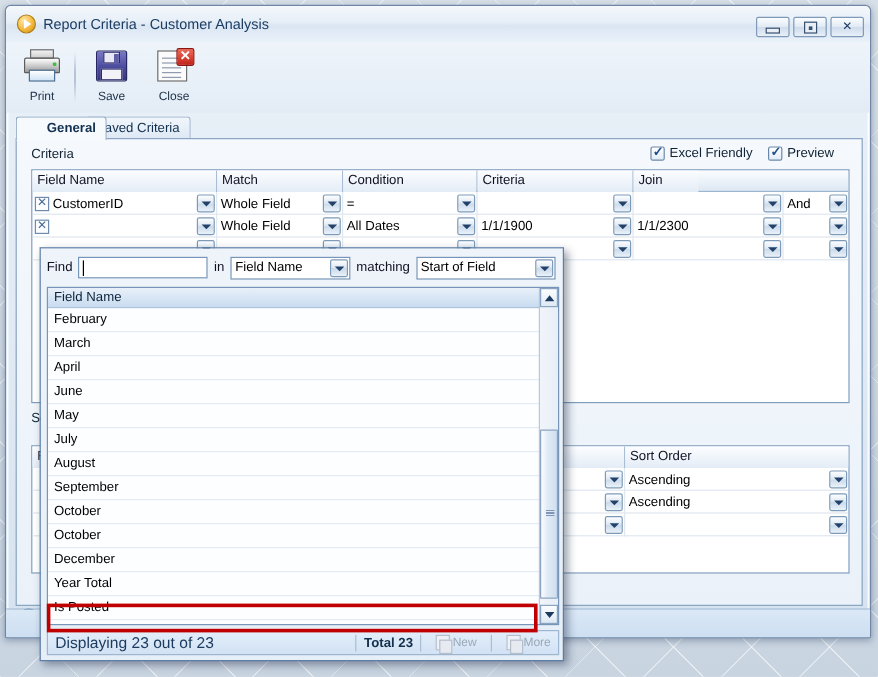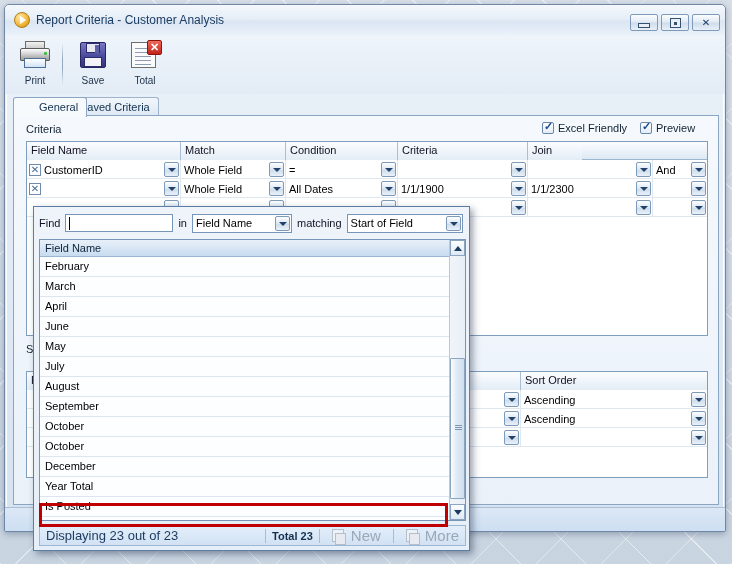--- a/index.html
+++ b/index.html
@@ -116,21 +116,21 @@
 
   
   #tabstrip { position:absolute; left:8px; top:92px; width:706px; height:19px; }
   .tab {
     position:absolute; top:0; height:19px; padding:0 8px; line-height:18px;
     font-size:11px; color:#12304f;
     border:1px solid #9fb4cc; border-bottom:none; border-radius:3px 3px 0 0;
     background:linear-gradient(180deg,#fdfeff 0%, #eef4fa 100%);
   }
   .tab.active {
-    background:#f6fafd; border-color:#8ba6c3; font-weight:normal;
+    background:#f6fafd; border-color:#8ba6c3; font-weight:bold;
     z-index:3; height:20px;padding-left:25px;
   }
   #tab-general { left:0; }
   #tab-saved  { left:58px; background:linear-gradient(180deg,#f1f6fb 0%, #dde8f4 100%); }
 
   
   #page {
     position:absolute; left:8px; top:110px; width:706px; height:390px;
     border:1px solid #8ba6c3; border-top:1px solid #8ba6c3;
     background:linear-gradient(180deg,#f5f9fd 0%, #eaf1f9 100%);
@@ -254,21 +254,21 @@
   }
 
   #popup-status {
     position:absolute; left:5px; bottom:4px; width:427px; height:21px;
     background:linear-gradient(180deg,#e3eefa 0%, #d2e2f4 100%);
     border:1px solid #9db6d2; display:flex; align-items:center;
   }
   #popup-status .disp { font-size:13px; color:#1b3a5e; padding-left:6px; flex:1; }
   #popup-status .sep { width:1px; height:14px; background:#a8bed5; margin:0 6px; }
   #popup-status .total { font-size:11px; color:#13314f; font-weight:bold; }
-  #popup-status .act { font-size:15px; color:#9aa8b8; display:flex; align-items:center; gap:7px; padding:0 6px; }
+  #popup-status .act { font-size:10px; color:#9aa8b8; display:flex; align-items:center; gap:2px; padding:0 6px; }
   .mini-doc { width:12px; height:13px; background:#eef1f5; border:1px solid #b4bfcc; position:relative; }
   .mini-doc::after { content:""; position:absolute; right:-3px; top:3px; width:9px; height:10px;
       background:#e7ebf1; border:1px solid #b4bfcc; }
 
   
   #annot {
     position:absolute; left:39px; top:503px; width:409px; height:24px;
     border:3px solid #c00000; pointer-events:none; z-index:50;
   }
 </style>
@@ -317,21 +317,21 @@
       <div class="tbicon ic-close">
         <div class="doc">
           <div class="ln" style="top:5px"></div>
             <div class="ln" style="top:9px"></div>
           <div class="ln" style="top:13px"></div>
             <div class="ln" style="top:17px"></div>
           <div class="ln" style="top:21px"></div>
         </div>
         <div class="x">✕</div>
       </div>
-      <div class="tblabel">Total</div>
+      <div class="tblabel">Close</div>
     </div>
   </div>
 
   <div id="tabstrip">
     <div class="tab active" id="tab-general">
       <span>General</span>
     </div>
     <div class="tab" id="tab-saved">
       <span>Saved Criteria</span>
     </div>

